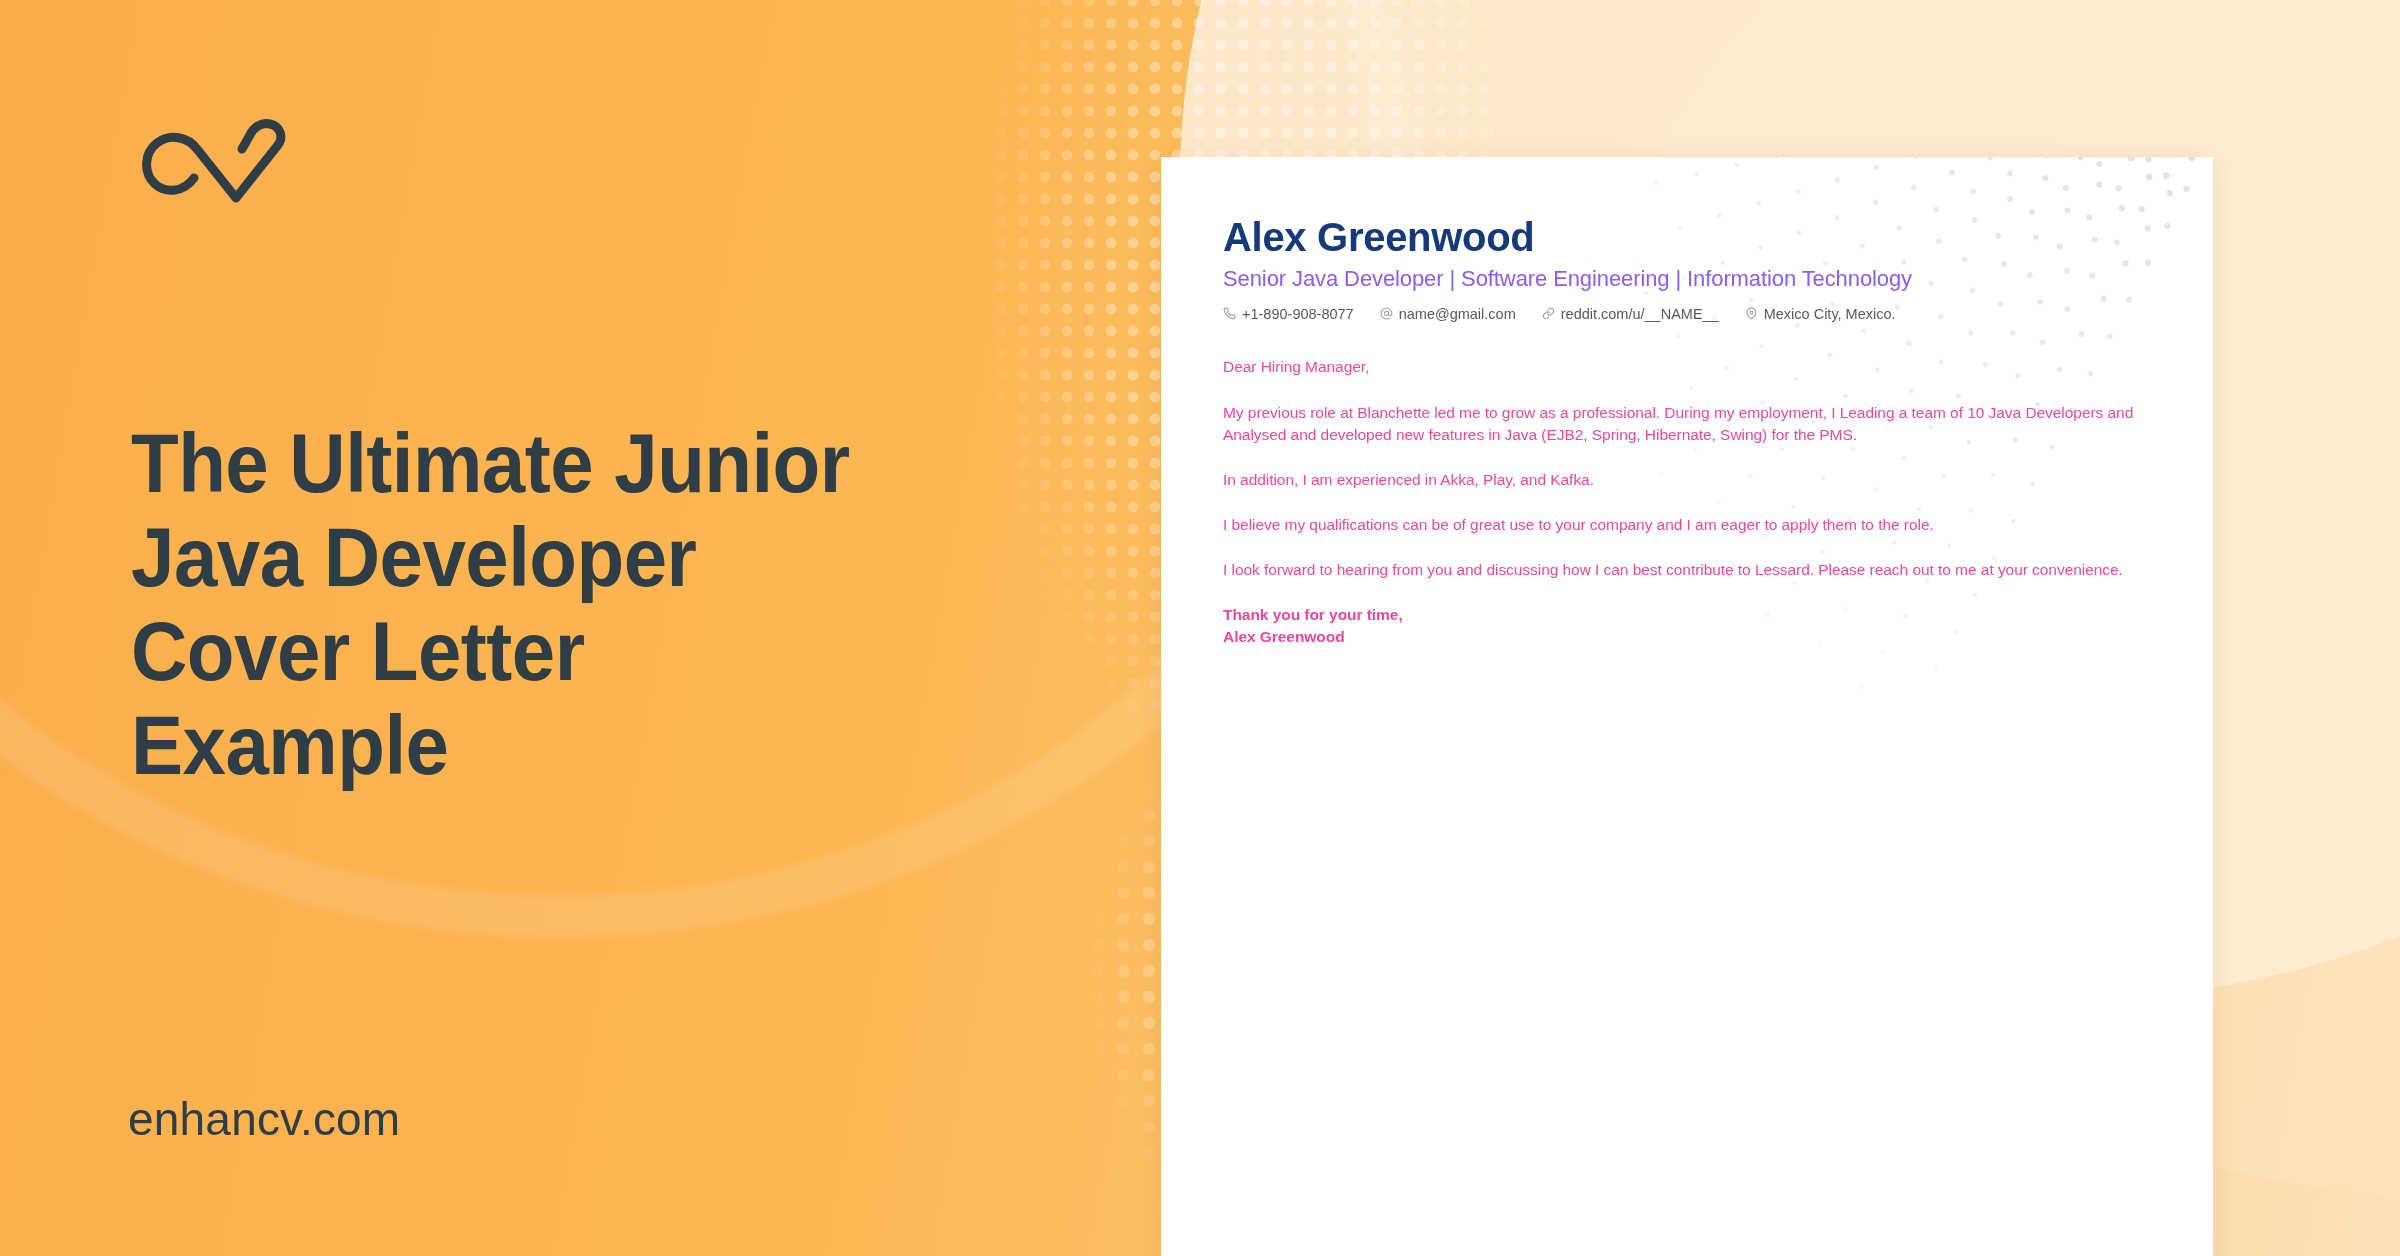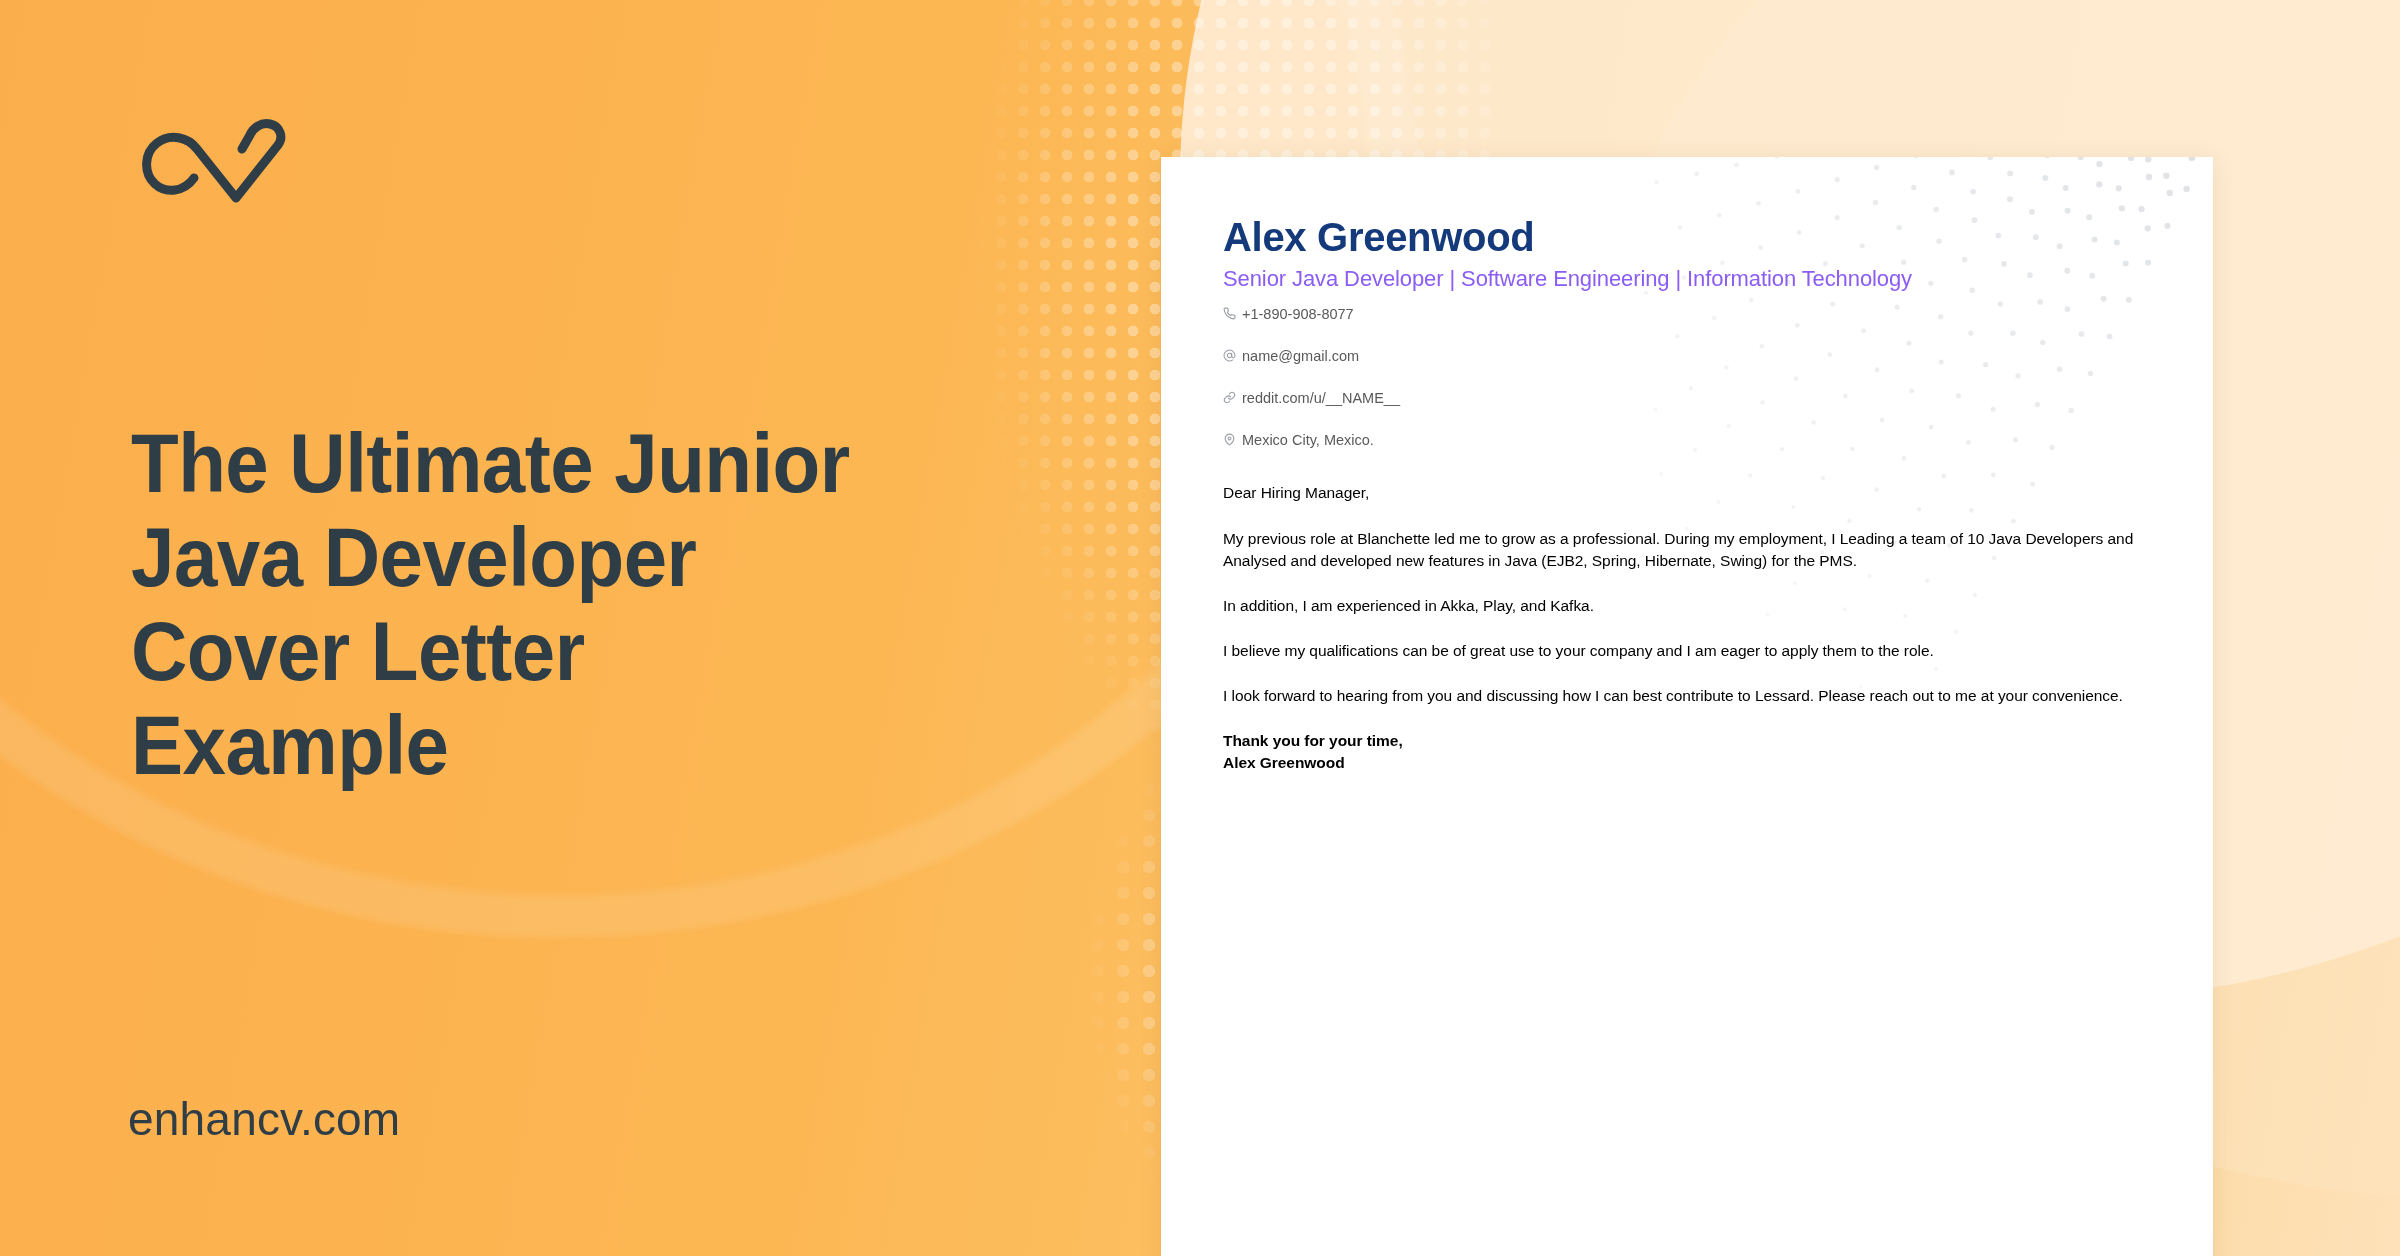--- a/index.html
+++ b/index.html
@@ -148,46 +148,45 @@
   }
   .cand-title {
     margin: 6px 0 0 0;
     color: #8b5cf6;
     font-size: 22px;
     font-weight: 400;
     letter-spacing: -0.1px;
   }
   .contact-row {
     display: flex;
-    align-items: flex-start;
+    align-items: center;
     gap: 26px;
     margin-top: 14px;
     flex-wrap: nowrap;
-    flex-direction: column;
   }
   .contact-item {
     display: flex;
     align-items: center;
     gap: 6px;
     color: #5A5A5A;
     font-size: 14.5px;
     white-space: nowrap;
   }
   .contact-item .ci-icon {
     display: inline-flex;
     width: 13px; height: 13px;
     color: #9AA0A6;
     flex: 0 0 auto;
   }
   .contact-item .ci-icon svg { width: 13px; height: 13px; display: block; }
 
   .letter-body { margin-top: 34px; position: relative; }
   .letter-body p {
     margin: 0 0 23px 0;
-    color: #000000;
+    color: #ec4899;
     font-size: 15.5px;
     line-height: 1.42;
     letter-spacing: -0.05px;
   }
   .letter-body p.sig-block { margin-bottom: 0; font-weight: bold; }
   .letter-body p.salutation { margin-bottom: 24px; }
 </style>
 </head>
 <body>
 

